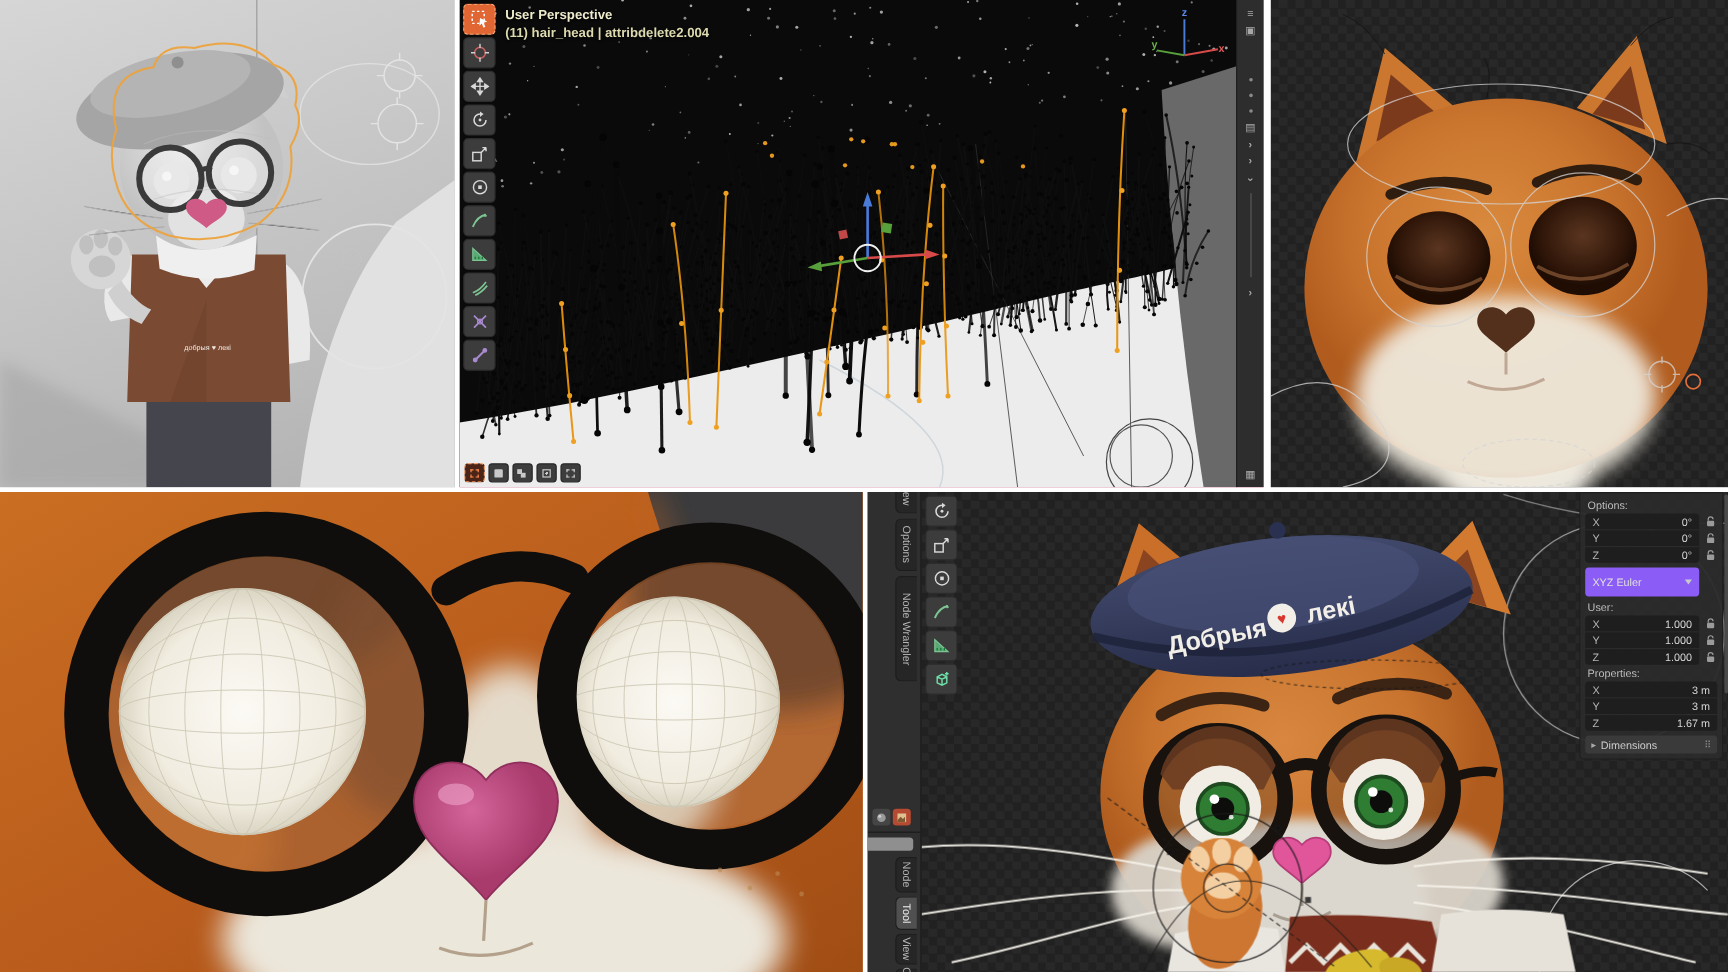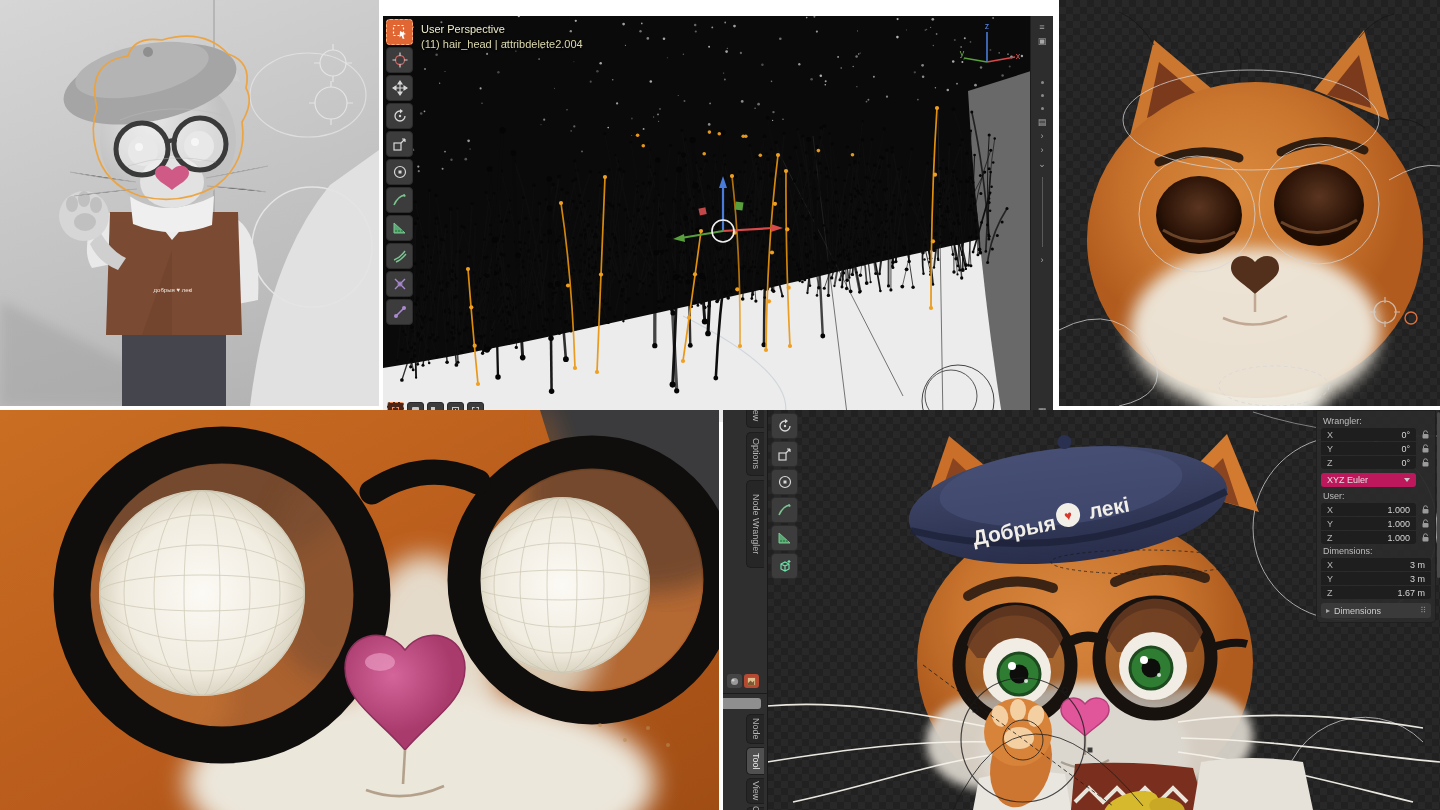--- a/index.html
+++ b/index.html
@@ -1,19 +1,19 @@
 <!DOCTYPE html>
 <html><head>
 <meta charset="utf-8">
 <style>
   html,body{margin:0;padding:0;background:#ffffff;font-family:"Liberation Sans","DejaVu Sans",sans-serif;}
   #stage{position:relative;width:1440px;height:810px;background:#ffffff;overflow:hidden;}
   .panel{position:absolute;overflow:hidden;}
   #p-tl{left:0;top:0;width:379px;height:406px;background:linear-gradient(160deg,#d6d6d6,#bdbdbd 70%,#b0b0b0);}
-  #p-tm{left:383px;top:16px;width:670px;height:406px;background:#be185d;}
+  #p-tm{left:383px;top:0;width:670px;height:406px;background:#be185d;font-weight:bold;}
   #p-tr{left:1059px;top:0;width:381px;height:406px;}
   #p-bl{left:0;top:410px;width:719px;height:400px;background:#b85b1c;}
   #p-br{left:723px;top:410px;width:717px;height:400px;background:#242424;}
   .checker{background:repeating-conic-gradient(from 0deg,#282828 0% 25%,#212121 25% 50%) 0 0/14px 14px;}
   svg{display:block;}
   .abs{position:absolute;}
 
   
   .vp-text{position:absolute;left:38px;top:6px;color:#efeccb;font-size:11px;line-height:15px;text-shadow:0 1px 2px #000;}
   .vp-text .obj{color:#ddd9ae;}
@@ -53,21 +53,21 @@
   .n-panel{position:absolute;right:4px;top:0;width:120px;background:#2b2b2bf2;border:1px solid #1f1f1f;
     border-radius:0 0 4px 4px;padding:3px 4px 4px 4px;box-sizing:border-box;color:#c9c9c9;font-size:9px;}
   .np-label{color:#bdbdbd;margin:2px 0 2px 2px;}
   .np-line{display:flex;align-items:center;margin-bottom:1px;}
   .np-row{flex:1;height:13px;background:#1e1e1e;display:flex;align-items:center;justify-content:space-between;
     padding:0 6px;color:#d6d6d6;}
   .np-line.r-first .np-row{border-radius:3px 3px 0 0;}
   .np-line.r-last .np-row{border-radius:0 0 3px 3px;}
   .np-axis{color:#b5b5b5;}
   .np-lock{width:12px;display:flex;justify-content:center;margin-left:3px;}
-  .np-drop{height:14px;background:#be185d;border-radius:3px;display:flex;align-items:center;justify-content:space-between;
+  .np-drop{height:24px;background:#8b5cf6;border-radius:3px;display:flex;align-items:center;justify-content:space-between;
     padding:0 6px;margin:3px 0 2px 0;color:#e0e0e0;}
   .np-drop .chev{width:0;height:0;border-left:3px solid transparent;border-right:3px solid transparent;border-top:4px solid #c9c9c9;}
   .np-props{height:15px;background:#3a3a3a;border-radius:3px;display:flex;align-items:center;gap:4px;
     padding:0 5px;margin-top:4px;color:#cccccc;}
   .np-props .tri{font-size:8px;color:#a9a9a9;}
   .np-props .pic{margin-left:auto;color:#8a8a8a;font-size:8px;}
   .br-scroll{position:absolute;right:0;top:2px;width:3px;height:166px;background:#4a4a4a;border-radius:2px;}
   .beret-word{font-weight:bold;fill:#f2efe8;font-size:21px;font-family:"Liberation Sans","DejaVu Sans",sans-serif;}
   .beret-heart{fill:#d8372e;font-size:13px;}
 </style>
@@ -2518,21 +2518,21 @@
       </div>
       <div class="toolbtn">
         <svg width="16" height="16" viewBox="0 0 16 16">
             <path d="M4,6 L8,4 L12,6 L12,11 L8,13 L4,11 Z M4,6 L8,8 L12,6 M8,8 V13" stroke="#6ee0a8" stroke-width="1.2" fill="none"></path>
             <path d="M12,2 v3 M10.5,3.5 h3" stroke="#6ee0a8" stroke-width="1.2"></path>
           </svg>
       </div>
     </div>
 
     <aside class="n-panel">
-      <div class="np-label">Wrangler:</div>
+      <div class="np-label">Options:</div>
       <div class="np-line r-first">
         <div class="np-row">
             <span class="np-axis">X</span>
             <span>0°</span>
           </div>
         <span class="np-lock">
             <svg width="9" height="10" viewBox="0 0 9 10">
               <path d="M2.5,4 V2.8 a2 2 0 0 1 4,0" fill="none" stroke="#9b9b9b" stroke-width="1"></path>
               <rect x="1.5" y="4" width="6" height="4.6" rx="1" fill="#9b9b9b"></rect>
             </svg>
@@ -2599,21 +2599,21 @@
             <span class="np-axis">Z</span>
             <span>1.000</span>
           </div>
         <span class="np-lock">
             <svg width="9" height="10" viewBox="0 0 9 10">
               <path d="M2.5,4 V2.8 a2 2 0 0 1 4,0" fill="none" stroke="#9b9b9b" stroke-width="1"></path>
               <rect x="1.5" y="4" width="6" height="4.6" rx="1" fill="#9b9b9b"></rect>
             </svg>
           </span>
       </div>
-      <div class="np-label">Dimensions:</div>
+      <div class="np-label">Properties:</div>
       <div class="np-line r-first">
         <div class="np-row">
             <span class="np-axis">X</span>
             <span>3 m</span>
           </div>
       </div>
       <div class="np-line">
         <div class="np-row">
             <span class="np-axis">Y</span>
             <span>3 m</span>

